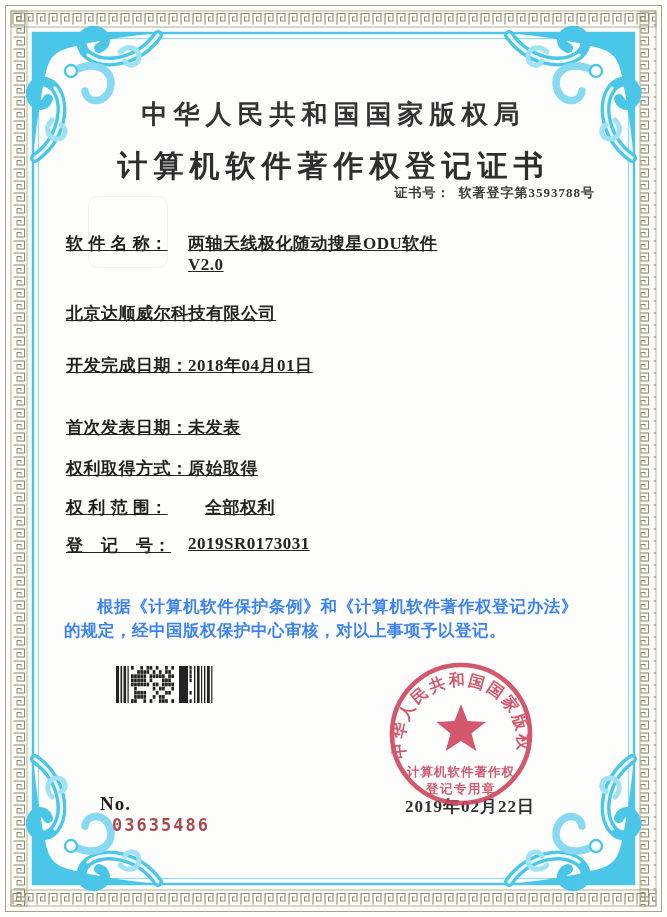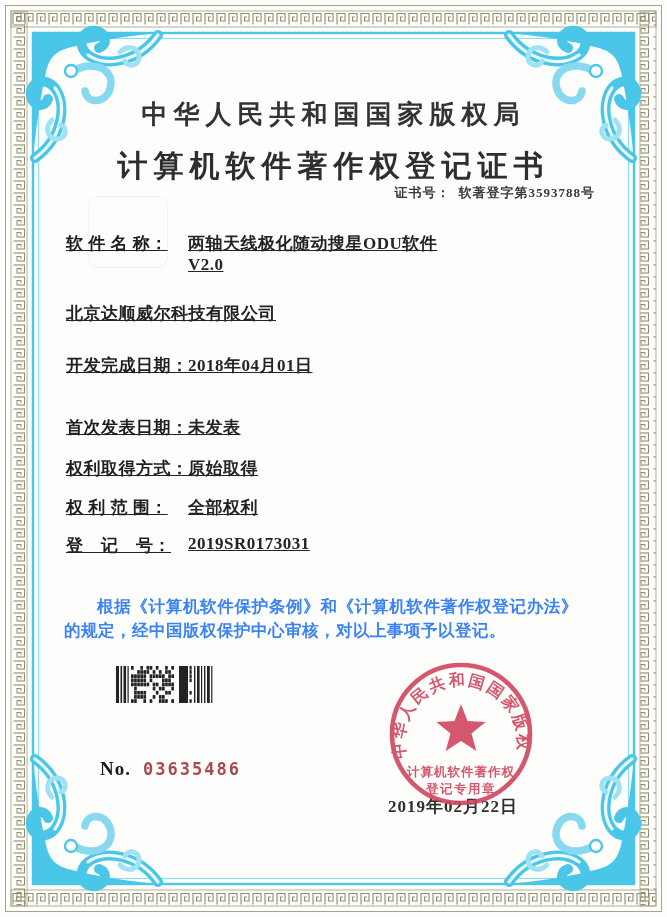--- a/index.html
+++ b/index.html
@@ -27,34 +27,34 @@
   .cert-no .lbl{margin-right:8px;}
   .field-row{position:absolute;left:66px;display:flex;align-items:flex-start;font-size:17px;font-weight:600;color:#242424;text-decoration:underline;}
   .field-label{width:122px;flex:0 0 122px;white-space:nowrap;letter-spacing:.5px;color:#1f1f1f;}
   .field-value{white-space:nowrap;letter-spacing:.5px;}
   .field-value .line2{display:block;white-space:nowrap;}
   .row-0{top:232px;}
   .row-1{top:302px;}
   .row-2{top:354px;}
   .row-3{top:416px;}
   .row-4{top:457px;}
-  .row-5{top:496px;}
+  .row-5{top:496px;gap:17px;}
   .row-6{top:534px;}
   .statement{
     position:absolute;left:64px;top:578px;width:514px;
     font-size:16.5px;font-weight:600;line-height:24px;text-indent:2em;
     color:#3b82f6;letter-spacing:.5px;text-align:justify;
   }
   .barcode{position:absolute;left:116px;top:666px;width:97px;height:37px;}
   .stamp{position:absolute;left:386px;top:659px;width:150px;height:150px;opacity:.88;}
   .stamp-date{
-    position:absolute;left:388px;top:795px;font-size:17px;font-weight:600;
+    position:absolute;left:405px;top:795px;font-size:17px;font-weight:600;
     color:#2f2f2f;letter-spacing:1px;white-space:nowrap;
   }
-  .no-line{position:absolute;left:100px;top:758px;display:flex;align-items:center;}
+  .no-line{position:absolute;left:100px;top:793px;display:flex;align-items:flex-start;flex-direction:column;}
   .no-label{font-size:19px;font-weight:600;color:#1c1c1c;letter-spacing:1px;}
   .no-value{
     margin-left:12px;font-family:"DejaVu Sans Mono","Liberation Mono",monospace;
     font-size:17px;color:#a8494f;letter-spacing:2px;font-weight:600;
   }
   .watermark{position:absolute;left:88px;top:196px;width:78px;height:70px;
     border:1px solid #e9f1f2;border-radius:10px;opacity:.8;}
 </style>
 </head>
 <body>

